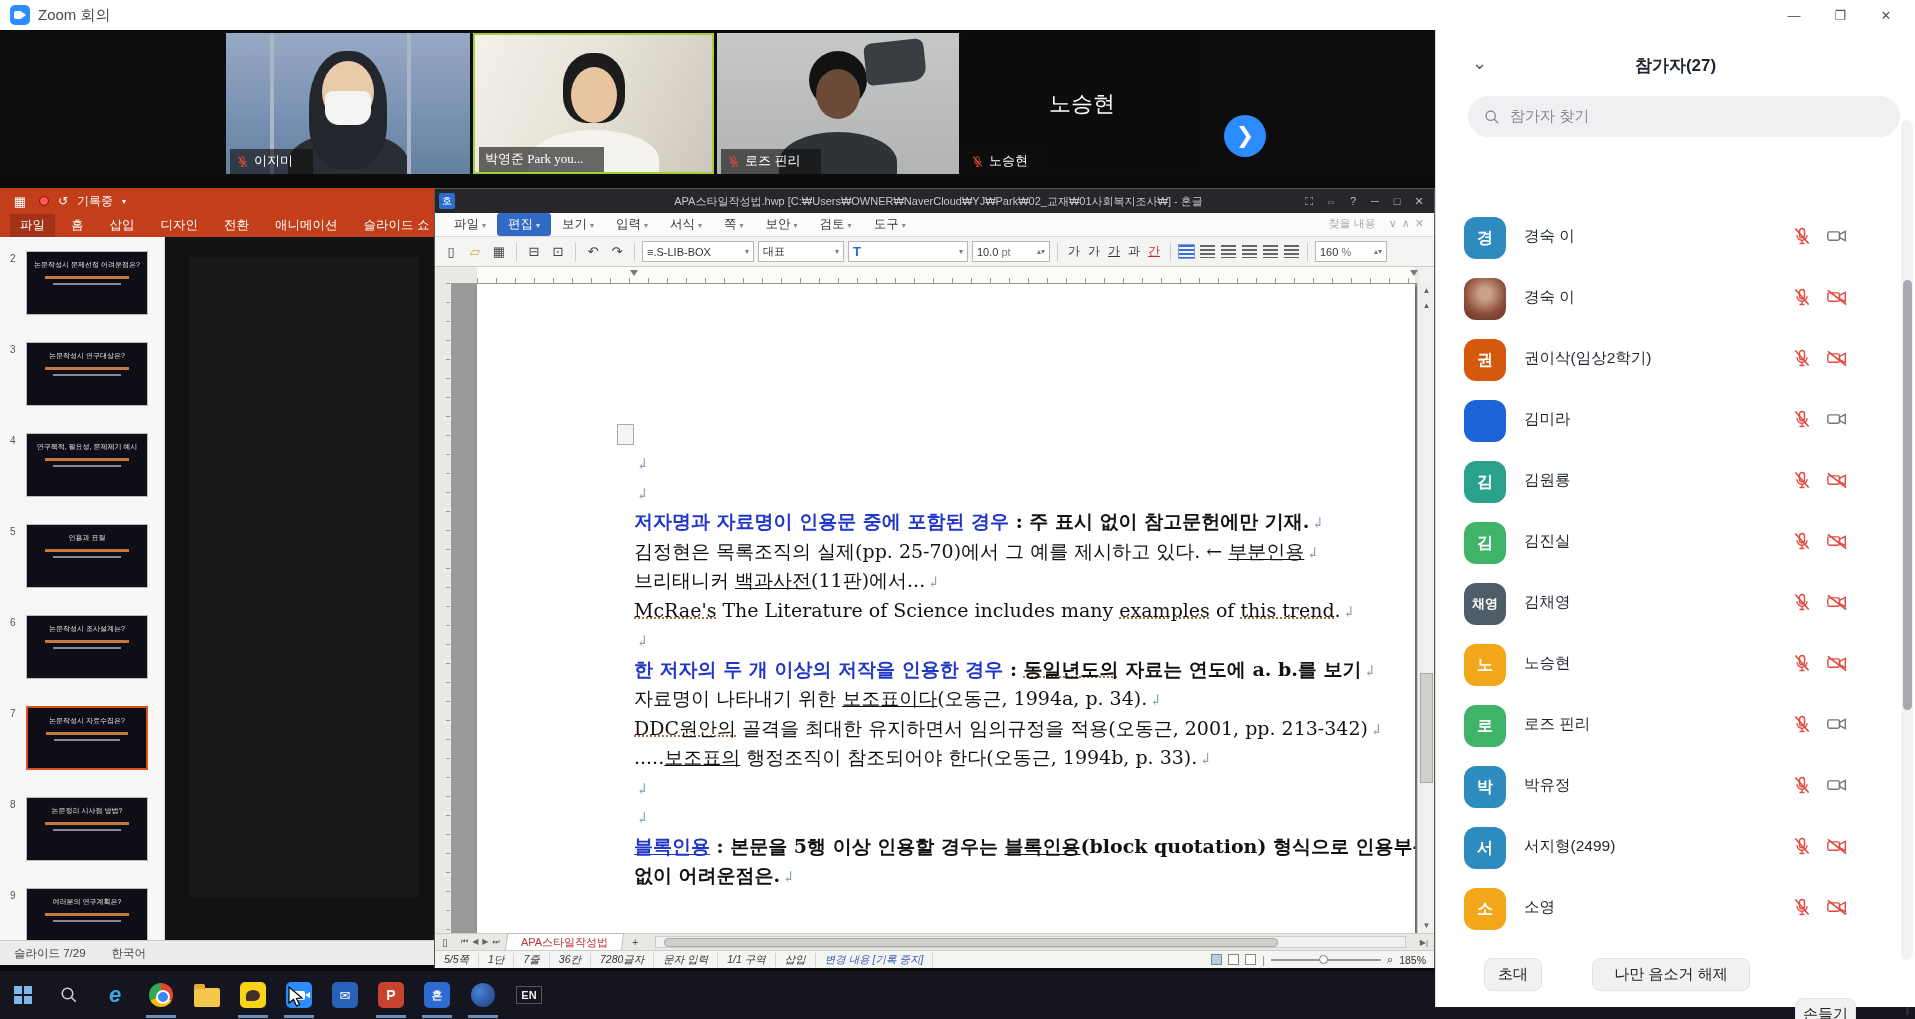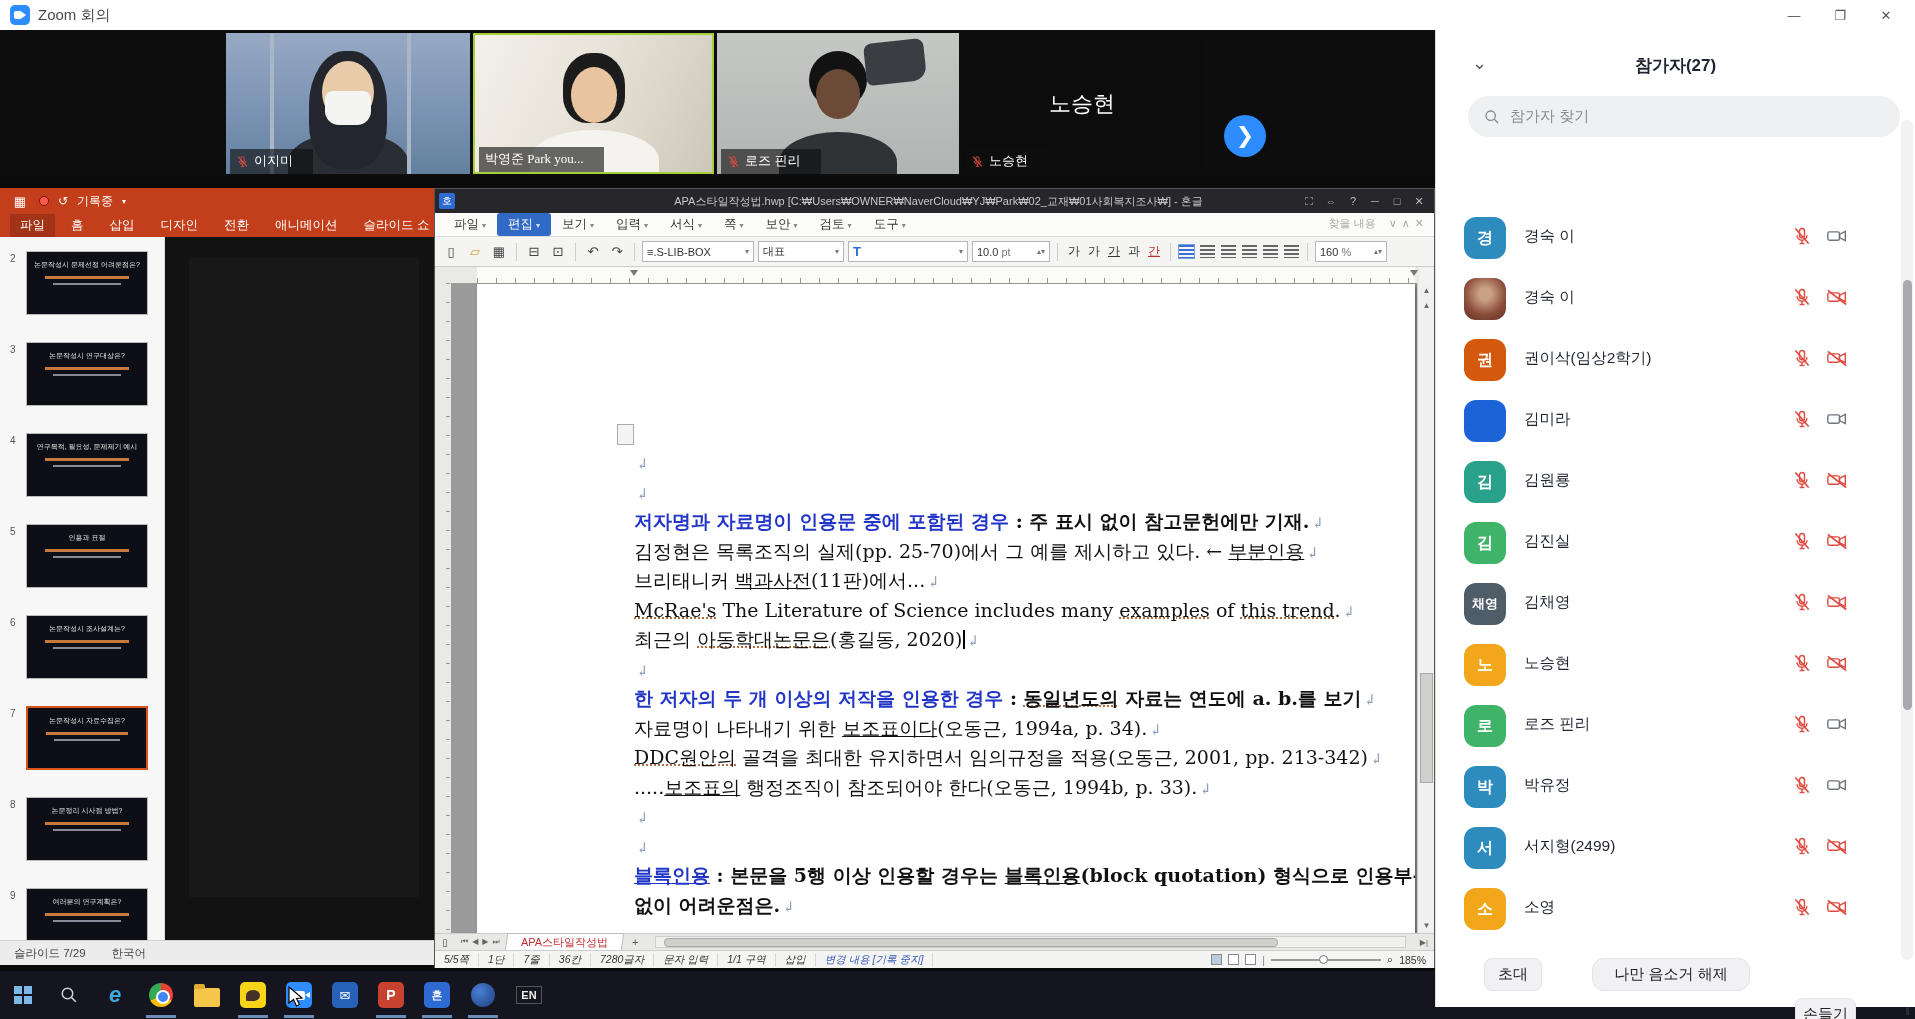--- a/index.html
+++ b/index.html
@@ -433,21 +433,20 @@
       <div id="vruler"></div>
       <div id="page">
         <div id="anchor-box"></div>
         <div id="doc">
             <div class="dline"><span class="pil">↲</span></div>
             <div class="dline"><span class="pil">↲</span></div>
             <div class="dline"><span class="c-h">저자명과 자료명이 인용문 중에 포함된 경우</span><span class="c-b"> : 주 표시 없이 참고문헌에만 기재.</span><span class="pil">↲</span></div>
             <div class="dline"><span>김정현은 목록조직의 실제(pp. 25-70)에서 그 예를 제시하고 있다. ← </span><span class="c-u">부분인용</span><span class="pil">↲</span></div>
             <div class="dline"><span>브리태니커 </span><span class="c-u">백과사전</span><span>(11판)에서...</span><span class="pil">↲</span></div>
             <div class="dline"><span class="c-d">McRae's</span><span> The Literature of Science includes many </span><span class="c-d">examples</span><span> of </span><span class="c-d">this trend</span><span>.</span><span class="pil">↲</span></div>
-            <div class="dline"><span>최근의 </span><span class="c-d">아동학대논문은</span><span>(홍길동, 2020)</span><span class="caret"></span><span class="pil">↲</span></div>
             <div class="dline"><span class="pil">↲</span></div>
             <div class="dline"><span class="c-h">한 저자의 두 개 이상의 저작을 인용한 경우</span><span class="c-b"> : </span><span class="c-b c-d">동일년도의</span><span class="c-b"> 자료는 연도에 a. b.를 보기</span><span class="pil">↲</span></div>
             <div class="dline"><span>자료명이 나타내기 위한 </span><span class="c-u">보조표이다</span><span>(오동근, 1994a, p. 34).</span><span class="pil">↲</span></div>
             <div class="dline"><span class="c-d">DDC원안의</span><span> 골격을 최대한 유지하면서 임의규정을 적용(오동근, 2001, pp. 213-342)</span><span class="pil">↲</span></div>
             <div class="dline"><span>.....</span><span class="c-u">보조표의</span><span> 행정조직이 참조되어야 한다(오동근, 1994b, p. 33).</span><span class="pil">↲</span></div>
             <div class="dline"><span class="pil">↲</span></div>
             <div class="dline"><span class="pil">↲</span></div>
             <div class="dline"><span class="c-h c-u">블록인용</span><span class="c-b"> : 본문을 5행 이상 인용할 경우는 </span><span class="c-b c-u">블록인용</span><span class="c-b">(block quotation) 형식으로 인용부-</span></div>
             <div class="dline"><span class="c-b">없이 어려운점은.</span><span class="pil">↲</span></div>
           </div>
@@ -789,18 +788,18 @@
               <path d="M16 10l7-3.5v11L16 14z" fill="none" stroke="#E04A3F" stroke-width="1.7"></path>
               <line x1="2" y1="4" x2="24" y2="21" stroke="#E04A3F" stroke-width="2"></line>
             </svg>
           </div>
         </div>
       </div>
     <div id="p-scroll"></div>
     <div id="p-thumb"></div>
     <div id="p-buttons">
         <div class="pbtn" style="left: 48px; width: 58px;">초대</div>
-        <div class="pbtn" style="left: 156px; width: 158px; border-radius: 12px;">나만 음소거 해제</div>
+        <div class="pbtn" style="left: 156px; width: 158px;">나만 음소거 해제</div>
         <div class="pbtn" style="left: 359px; width: 61px; margin-top: 40px;">손들기</div>
       </div>
   </div>
 
 </div>
 
 </body></html>

